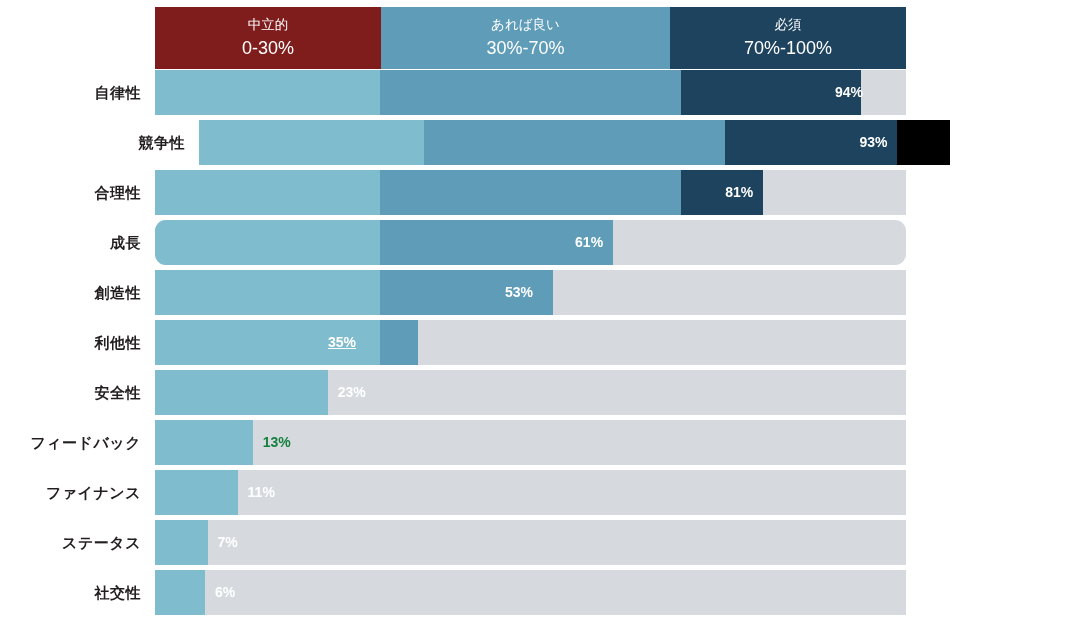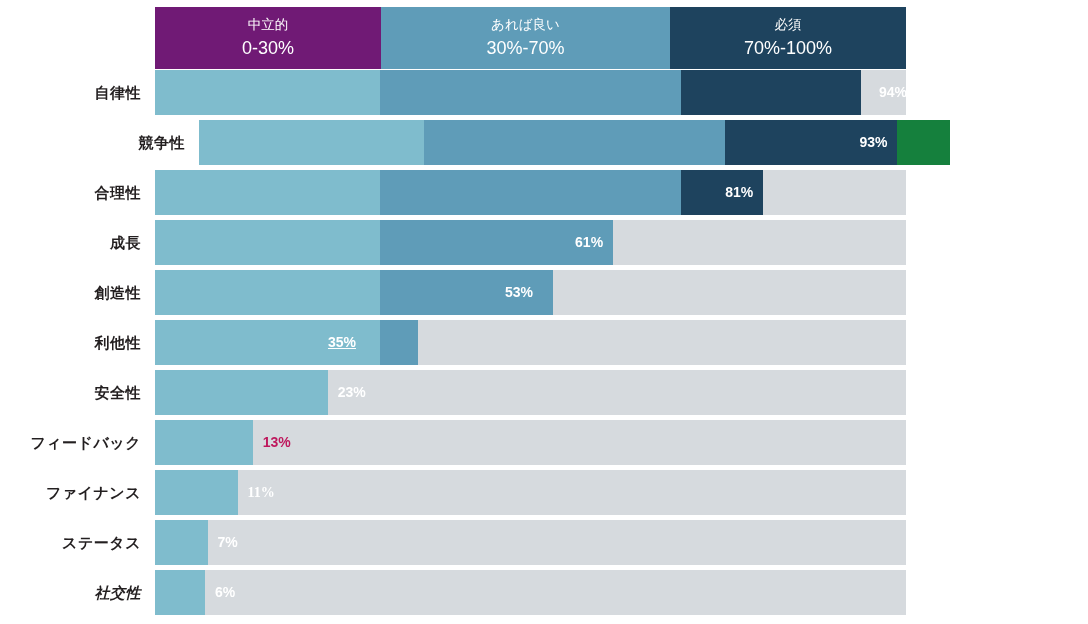--- a/index.html
+++ b/index.html
@@ -59,21 +59,21 @@
     display: flex;
     flex-direction: column;
     align-items: center;
     justify-content: center;
     color: #ffffff;
     font-size: 13px;
     line-height: 1.45;
   }
   .legend-cell .l-title { font-size: 13.5px; }
   .legend-cell .l-range { font-size: 18px; }
-  .legend-neutral  { width: 226px; background: #701a75; }
+  .legend-neutral  { width: 226px; background: #7f1d1d; }
   .legend-nice     { width: 289px; background: #5f9cb8; }
   .legend-must     { width: 236px; background: #1e435e; }
 
   
   .bar-row { position: absolute; left: 0; width: 1088px; height: 50px; }
   .bar-row .label-col { top: 15px; }
   .bar-row .track { top: 0; height: 50px; }
 
   .seg {
     position: absolute;
@@ -117,44 +117,44 @@
     </div>
   </div>
 
   <div id="rows-host">
       <div class="bar-row" style="top: 70px; height: 45px;">
         <div class="label-col" style="top: 13.5px;">自律性</div>
         <div class="track" style="height: 45px; background: rgb(214, 218, 222);">
           <div class="seg seg-neutral" style="left: 0px; width: 225.3px; background: rgb(127, 188, 205);"></div>
           <div class="seg seg-nice" style="left: 225.3px; width: 300.4px; background: rgb(95, 156, 184);"></div>
           <div class="seg seg-must" style="left: 525.7px; width: 180.24px; background: rgb(30, 67, 94);"></div>
-          <div class="value inside" style="height: 45px; line-height: 45px; left: 0px; width: 718px; text-align: right; box-sizing: border-box; padding-right: 10px; margin-left: 44px;">94%</div>
+          <div class="value inside" style="height: 45px; line-height: 45px; left: 0px; width: 718px; text-align: right; box-sizing: border-box; padding-right: 10px;">94%</div>
         </div>
       </div>
       <div class="bar-row" style="top: 120px; height: 45px; margin-left: 44px;">
         <div class="label-col" style="top: 13.5px;">競争性</div>
-        <div class="track" style="height: 45px; background: #15803d;">
+        <div class="track" style="height: 45px; background: #000000;">
           <div class="seg seg-neutral" style="left: 0px; width: 225.3px; background: rgb(127, 188, 205);"></div>
           <div class="seg seg-nice" style="left: 225.3px; width: 300.4px; background: rgb(95, 156, 184);"></div>
           <div class="seg seg-must" style="left: 525.7px; width: 172.73px; background: rgb(30, 67, 94);"></div>
           <div class="value inside" style="height: 45px; line-height: 45px; left: 0px; width: 698.43px; text-align: right; box-sizing: border-box; padding-right: 10px;">93%</div>
         </div>
       </div>
       <div class="bar-row" style="top: 170px; height: 45px;">
         <div class="label-col" style="top: 13.5px;">合理性</div>
         <div class="track" style="height: 45px; background: rgb(214, 218, 222);">
           <div class="seg seg-neutral" style="left: 0px; width: 225.3px; background: rgb(127, 188, 205);"></div>
           <div class="seg seg-nice" style="left: 225.3px; width: 300.4px; background: rgb(95, 156, 184);"></div>
           <div class="seg seg-must" style="left: 525.7px; width: 82.61px; background: rgb(30, 67, 94);"></div>
           <div class="value inside" style="height: 45px; line-height: 45px; left: 0px; width: 608.31px; text-align: right; box-sizing: border-box; padding-right: 10px;">81%</div>
         </div>
       </div>
       <div class="bar-row" style="top: 220px; height: 45px;">
         <div class="label-col" style="top: 13.5px;">成長</div>
-        <div class="track" style="height: 45px; background: rgb(214, 218, 222);">
+        <div class="track" style="height: 45px; background: rgb(214, 218, 222); border-radius: 11px;">
           <div class="seg seg-neutral" style="left: 0px; width: 225.3px; background: rgb(127, 188, 205);"></div>
           <div class="seg seg-nice" style="left: 225.3px; width: 232.81px; background: rgb(95, 156, 184);"></div>
           <div class="value inside" style="height: 45px; line-height: 45px; left: 0px; width: 458.11px; text-align: right; box-sizing: border-box; padding-right: 10px;">61%</div>
         </div>
       </div>
       <div class="bar-row" style="top: 270px; height: 45px;">
         <div class="label-col" style="top: 13.5px;">創造性</div>
         <div class="track" style="height: 45px; background: rgb(214, 218, 222);">
           <div class="seg seg-neutral" style="left: 0px; width: 225.3px; background: rgb(127, 188, 205);"></div>
           <div class="seg seg-nice" style="left: 225.3px; width: 172.73px; background: rgb(95, 156, 184);"></div>
@@ -173,39 +173,39 @@
         <div class="label-col" style="top: 13.5px;">安全性</div>
         <div class="track" style="height: 45px; background: rgb(214, 218, 222);">
           <div class="seg seg-neutral" style="left: 0px; width: 172.73px; background: rgb(127, 188, 205);"></div>
           <div class="value outside" style="height: 58px; line-height: 45px; left: 182.73px; color: rgb(255, 255, 255);">23%</div>
         </div>
       </div>
       <div class="bar-row" style="top: 420px; height: 45px;">
         <div class="label-col" style="top: 13.5px;">フィードバック</div>
         <div class="track" style="height: 45px; background: rgb(214, 218, 222);">
           <div class="seg seg-neutral" style="left: 0px; width: 97.63px; background: rgb(127, 188, 205);"></div>
-          <div class="value outside" style="height: 29px; line-height: 45px; left: 107.63px; color: #be185d;">13%</div>
+          <div class="value outside" style="height: 29px; line-height: 45px; left: 107.63px; color: #15803d;">13%</div>
         </div>
       </div>
       <div class="bar-row" style="top: 470px; height: 45px;">
         <div class="label-col" style="top: 13.5px;">ファイナンス</div>
-        <div class="track" style="height: 45px; background: rgb(214, 218, 222); font-family: Liberation Serif, serif;">
+        <div class="track" style="height: 45px; background: rgb(214, 218, 222);">
           <div class="seg seg-neutral" style="left: 0px; width: 82.61px; background: rgb(127, 188, 205);"></div>
           <div class="value outside" style="height: 45px; line-height: 45px; left: 92.61px; color: rgb(255, 255, 255);">11%</div>
         </div>
       </div>
       <div class="bar-row" style="top: 520px; height: 45px;">
         <div class="label-col" style="top: 13.5px;">ステータス</div>
         <div class="track" style="height: 45px; background: rgb(214, 218, 222);">
           <div class="seg seg-neutral" style="left: 0px; width: 52.57px; background: rgb(127, 188, 205);"></div>
           <div class="value outside" style="height: 45px; line-height: 45px; left: 62.57px; color: rgb(255, 255, 255);">7%</div>
         </div>
       </div>
       <div class="bar-row" style="top: 570px; height: 45px;">
-        <div class="label-col" style="top: 13.5px; font-style: italic;">社交性</div>
+        <div class="label-col" style="top: 13.5px;">社交性</div>
         <div class="track" style="height: 45px; background: rgb(214, 218, 222);">
           <div class="seg seg-neutral" style="left: 0px; width: 50px; background: rgb(127, 188, 205);"></div>
           <div class="value outside" style="height: 45px; line-height: 45px; left: 60px; color: rgb(255, 255, 255);">6%</div>
         </div>
       </div>
     </div>
 
 </div>
 
 </body></html>

